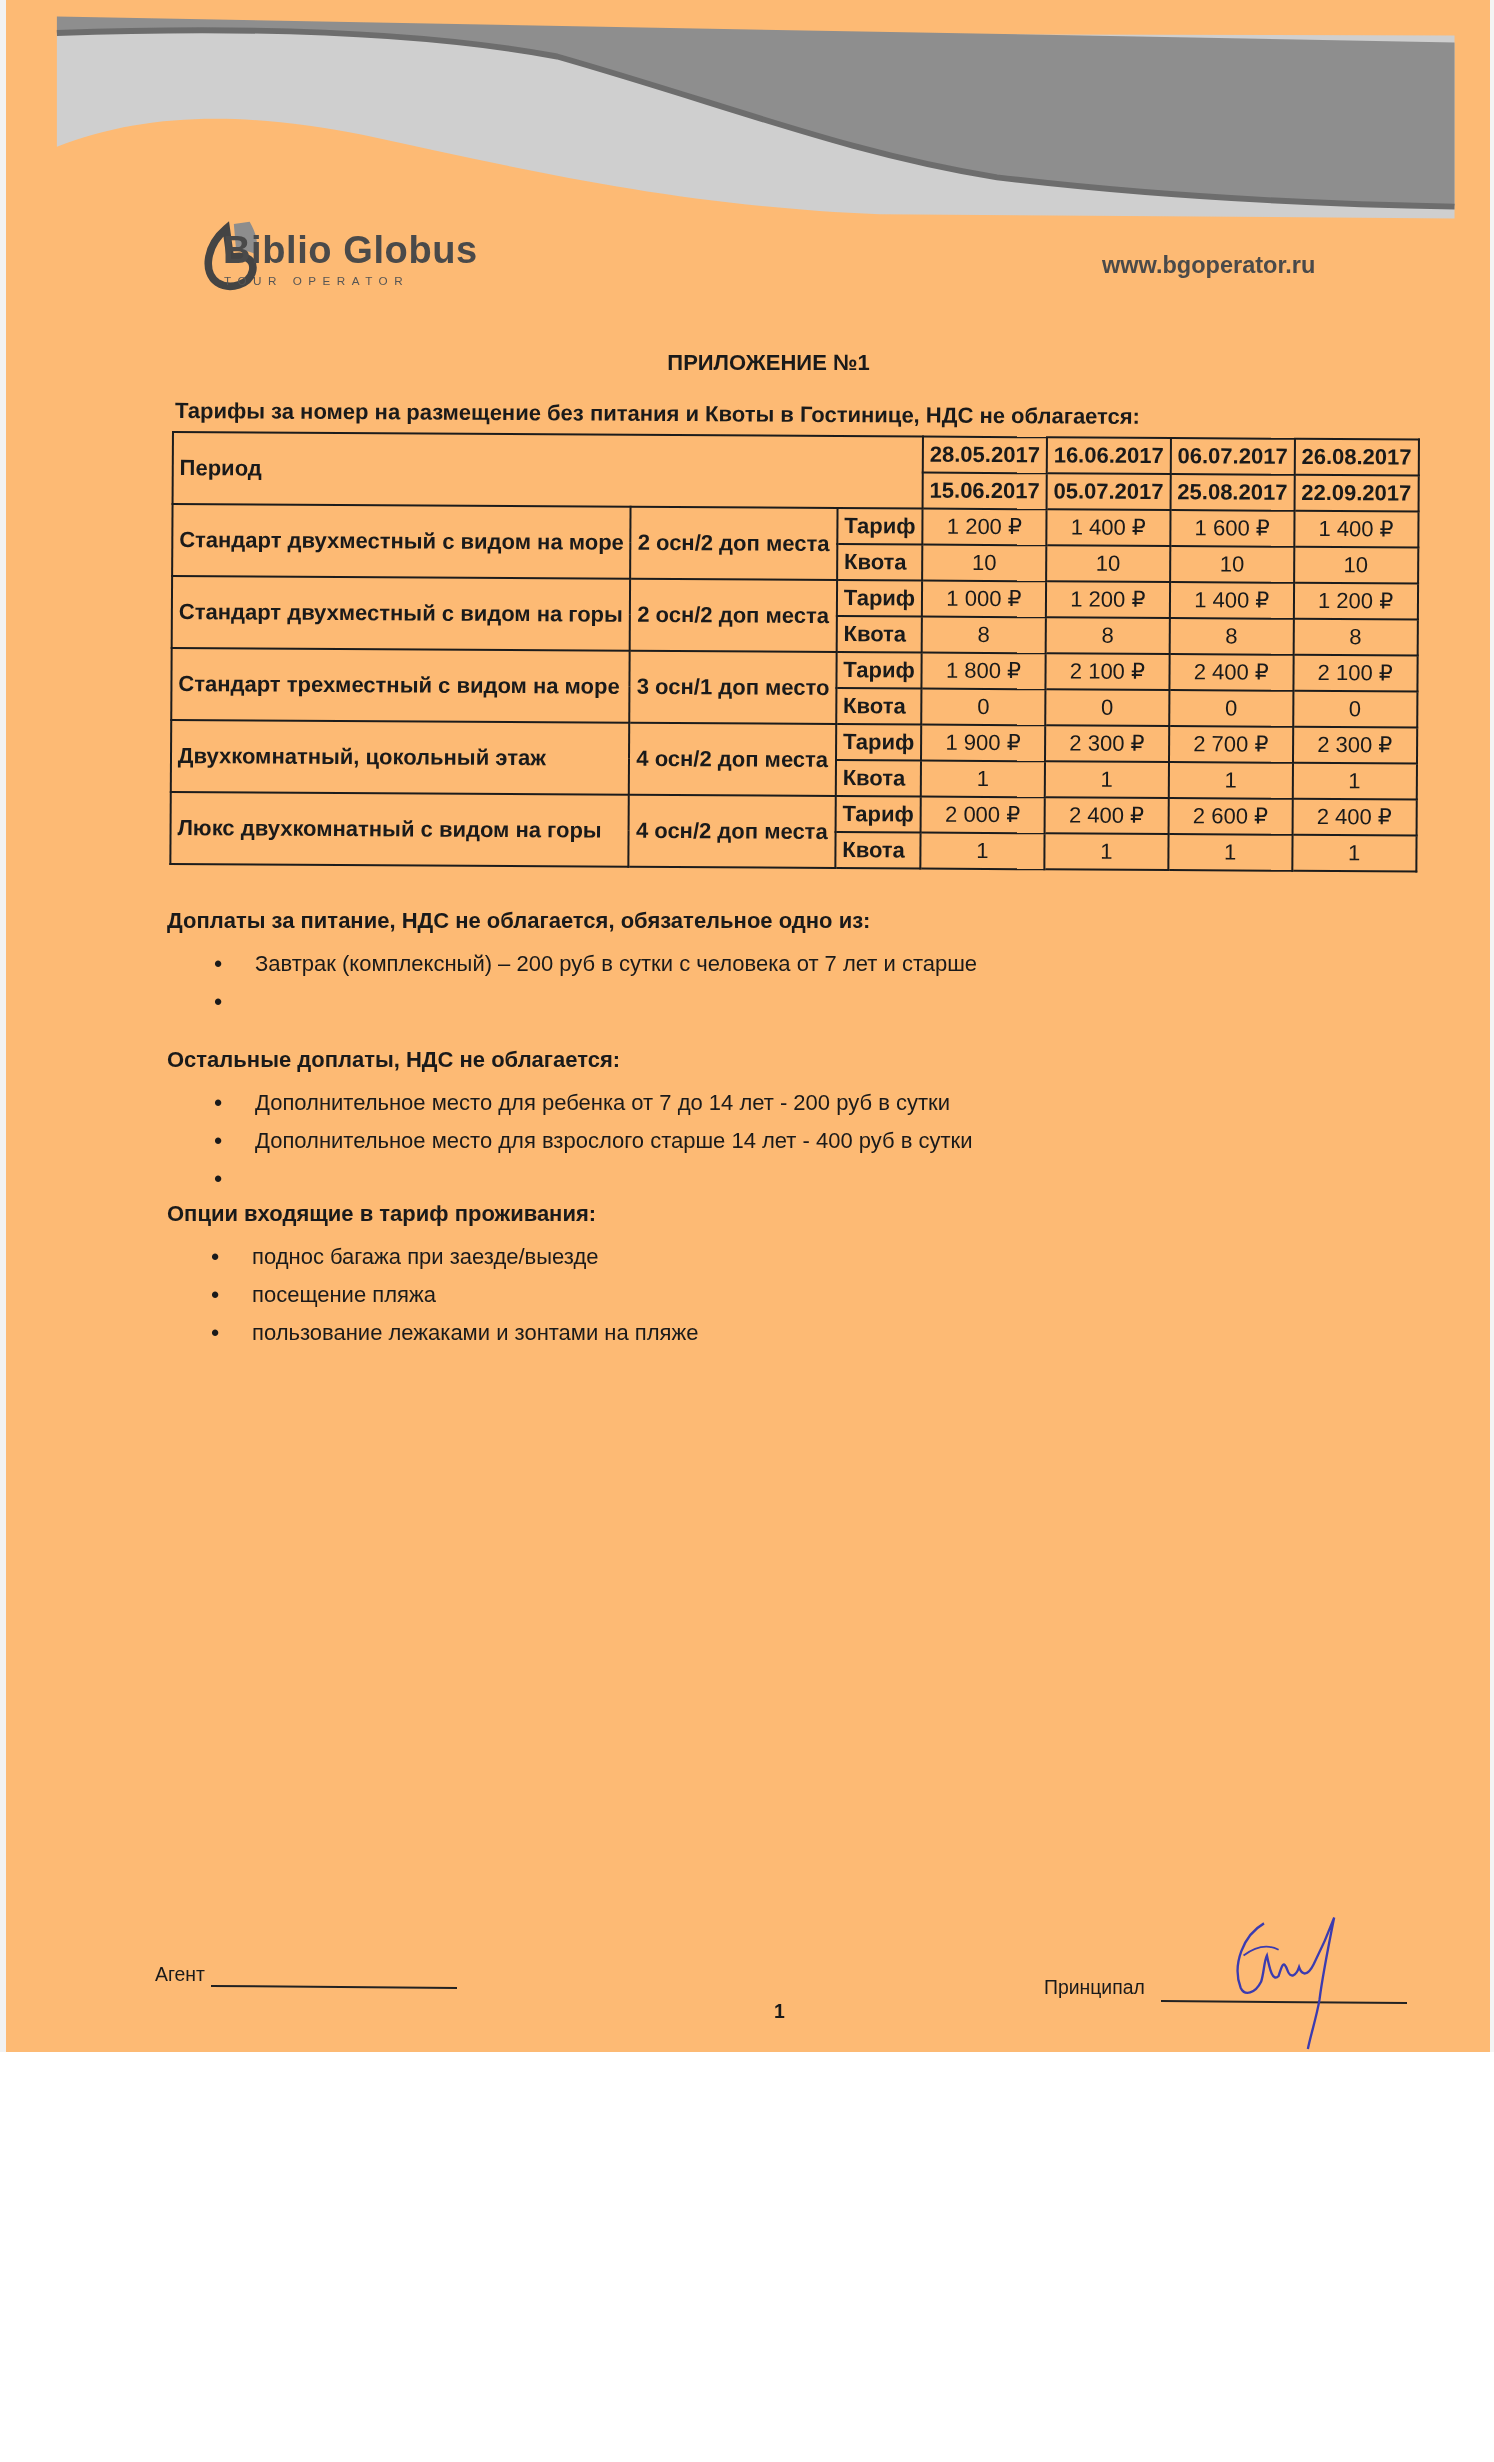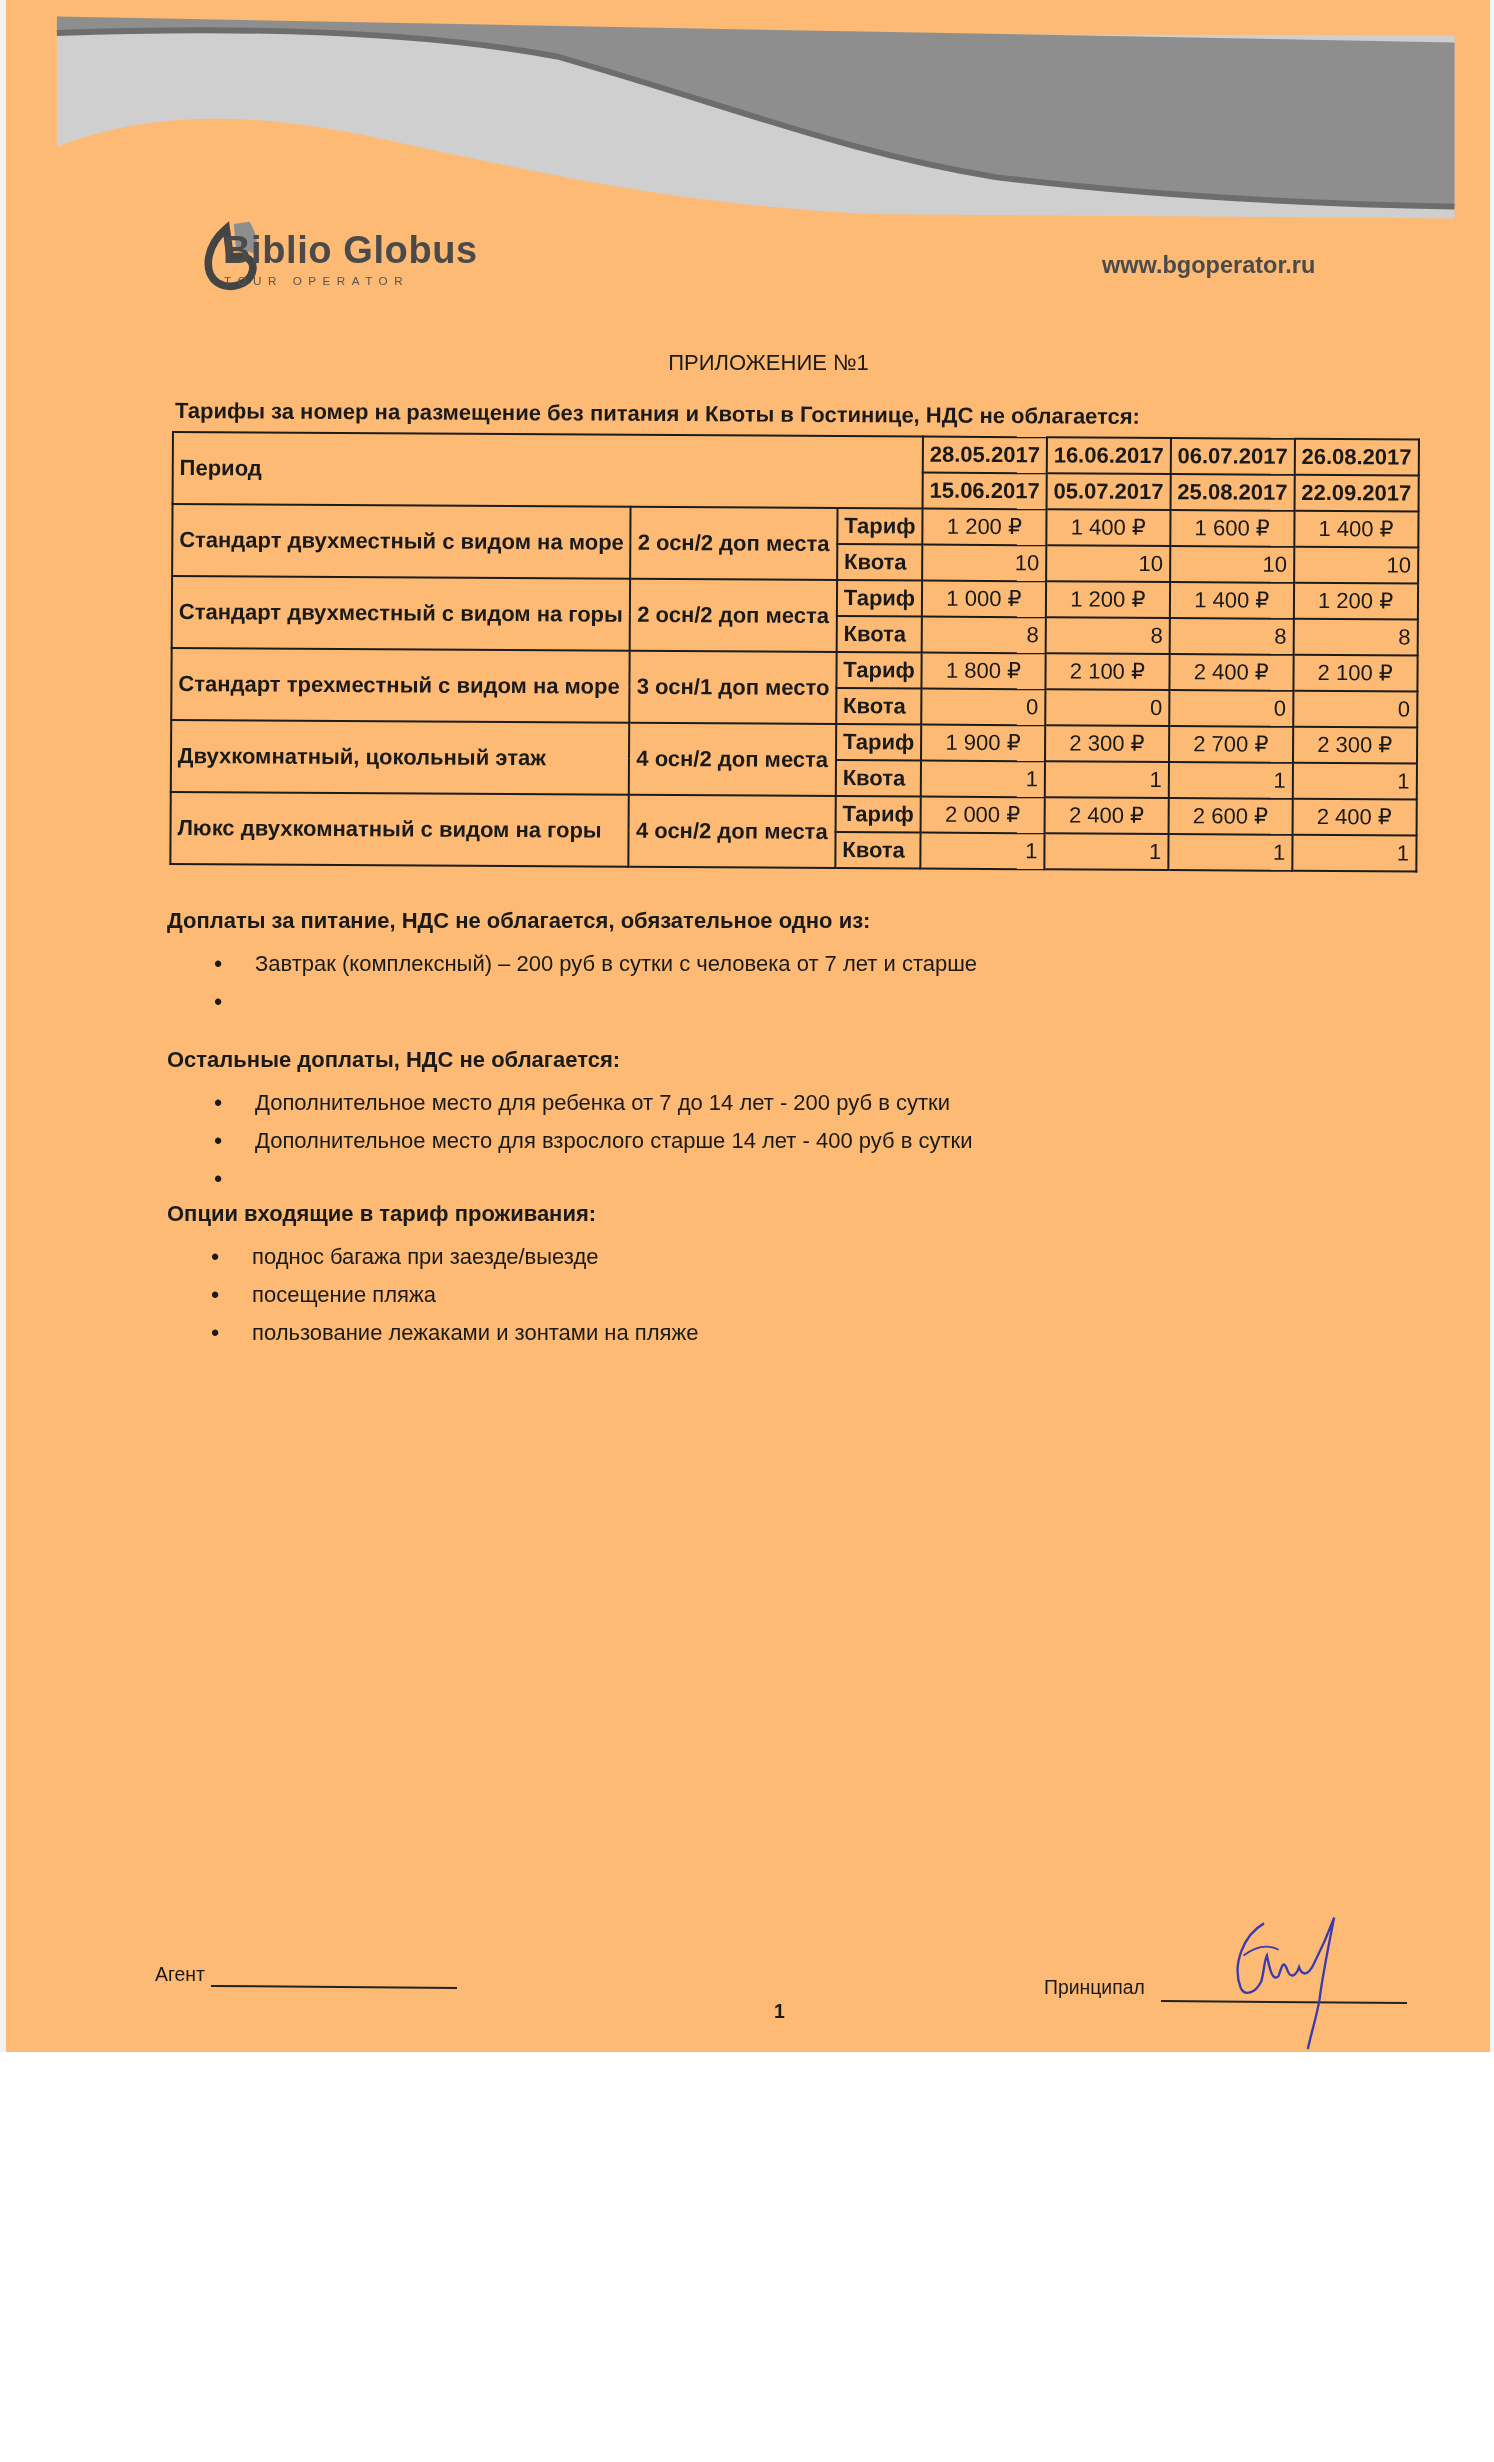--- a/index.html
+++ b/index.html
@@ -12,36 +12,36 @@
   .below { position: absolute; left: 0; top: 2052px; width: 1495px; height: 410px; background: #fff; }
   .edge-left { position: absolute; left: 0; top: 0; width: 5.9px; height: 2052px; background: #f2f2f2; }
   .edge-right { position: absolute; right: 0; top: 0; width: 4.7px; height: 2052px; background: #f4f4f4; }
 
   .header-wave { position: absolute; left: 0; top: 0; width: 1495px; height: 235px; }
   .logo { position: absolute; left: 138px; top: 217px; width: 194px; height: 82px; }
   .brand { position: absolute; left: 223px; top: 229px; font-size: 38px; font-weight: bold; color: #4a4a4a; letter-spacing: 0.6px; }
   .tagline { position: absolute; left: 224px; top: 274px; font-size: 11.7px; color: #555; letter-spacing: 6.5px; }
   .website { position: absolute; left: 1102px; top: 252px; font-size: 23.5px; font-weight: bold; color: #4a4a4a; }
 
-  .title { position: absolute; left: 0; width: 1495px; top: 350px; text-align: center; font-size: 22px; font-weight: normal; padding-left: 42px; box-sizing: border-box; }
+  .title { position: absolute; left: 0; width: 1495px; top: 350px; text-align: center; font-size: 22px; font-weight: bold; padding-left: 42px; box-sizing: border-box; }
   .subtitle { position: absolute; left: 175px; top: 398px; font-size: 22px; font-weight: bold; transform: rotate(0.35deg); transform-origin: left top; }
 
   table.rates {
     position: absolute; left: 172px; top: 431px; width: 1154px;
     border-collapse: collapse; font-size: 22px;
     transform: rotate(0.35deg); transform-origin: left top;
   }
   table.rates td { border: 2.3px solid #1c1c1c; padding: 0 5.9px; height: 34px; line-height: 30.5px; white-space: nowrap; }
   td.period { font-weight: bold; }
   td.date { font-weight: bold; text-align: left; }
   td.room { font-weight: bold; line-height: 34px; white-space: normal; }
   td.occ { font-weight: bold; line-height: 34px; white-space: normal; }
   td.kind { font-weight: bold; padding: 0 2.3px; }
   td.price { text-align: center; }
-  td.quota { text-align: right; padding-right: 2.3px; border-radius: 13px; }
+  td.quota { text-align: center; padding-right: 2.3px; border-radius: 13px; }
 
   .section { position: absolute; left: 167px; font-size: 22px; }
   .section h3 { margin: 0 0 10.6px 0; font-size: 22px; font-weight: bold; }
   .section ul { margin: 0; padding: 0; list-style: none; }
   .section li { position: relative; padding-left: 88px; height: 38px; line-height: 38px; }
   .section li .bullet { position: absolute; left: 47px; top: 0; font-size: 23.5px; }
   .s3 li { padding-left: 85px; }
   .s3 li .bullet { left: 44px; }
 
   .agent { position: absolute; left: 155px; top: 1963px; font-size: 19.4px; }

